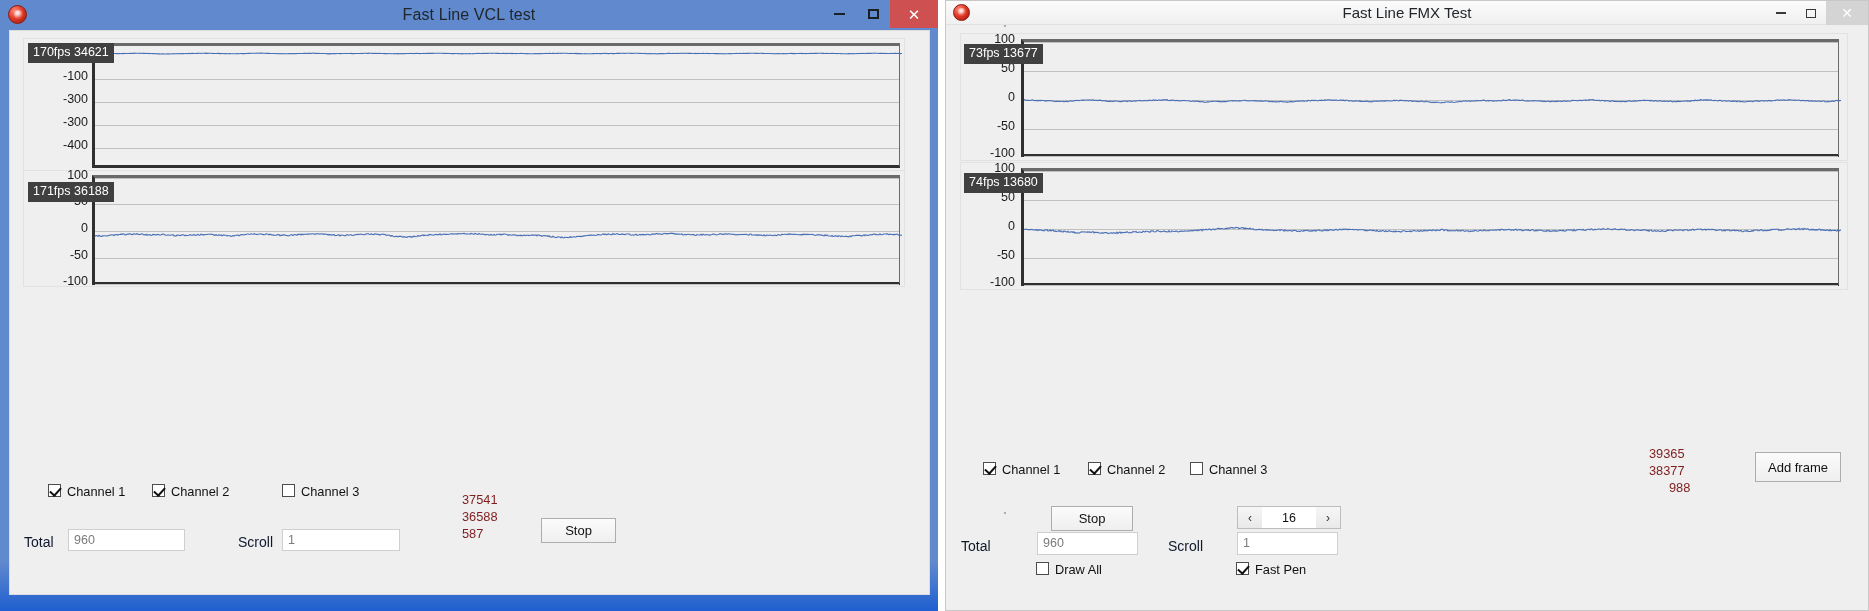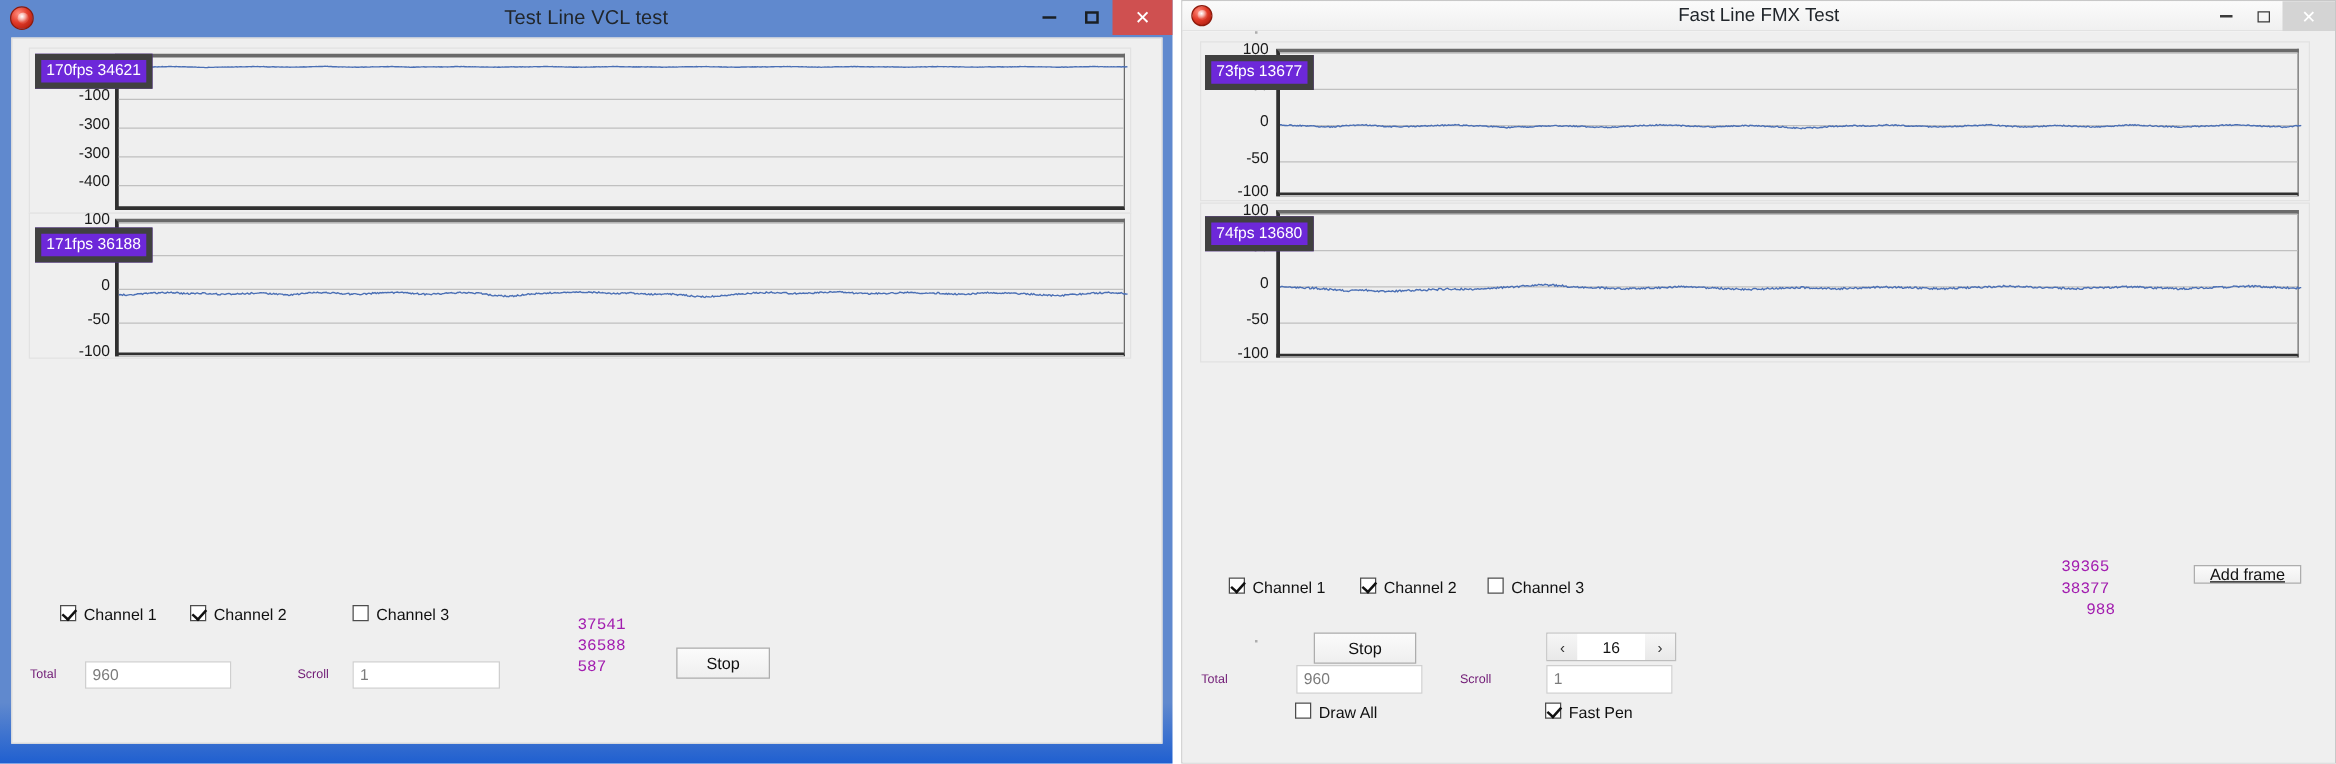--- a/index.html
+++ b/index.html
@@ -65,52 +65,52 @@
   }
   .gridline { position:absolute; left:0; right:0; height:1px; background:#c0c0c0; }
   .axis-labels { position:absolute; }
   .ytick {
     position:absolute; right:0; transform: translateY(-50%);
     font-size: 12.5px; color:#1a1a1a; text-align:right; white-space:nowrap;
   }
 
   .fps-badge {
     position:absolute; z-index:5;
-    background:#6d28d9; color:#ffffff;
-    border:5px solid #404040;
+    background:#404040; color:#ffffff;
+    border:1px solid #404040;
     font-size: 12.5px; line-height:15px;
     padding: 1px 4px 2px 4px;
     white-space:nowrap;
   }
 
   svg.trace { position:absolute; left:0; top:0; display:block; }
 
   
-  .ctl-label { position:absolute; font-size:10px; color:#701a75; white-space:nowrap; }
+  .ctl-label { position:absolute; font-size:14px; color:#0f172a; white-space:nowrap; }
   .chk-wrap { position:absolute; display:flex; align-items:flex-start; gap:6px; }
   .chk {
     width:13px; height:13px; background:#fff; border:1px solid #4c4c4c;
     display:inline-block; position:relative; flex:0 0 auto;
   }
   .chk.on::after{
     content:""; position:absolute; left:3px; top:0px; width:5px; height:9px;
     border:solid #111; border-width:0 2px 2px 0; transform:rotate(42deg);
   }
   .chk-label { font-size:12.8px; color:#111; white-space:nowrap; }
 
   .textbox {
     position:absolute; background:#ffffff; border:1px solid #cfcfcf;
     font-size:12.5px; color:#7b7b7b; padding: 3px 5px; line-height:15px;
   }
   .btn {
     position:absolute; background: linear-gradient(180deg,#fbfbfb,#efefef);
     border:1px solid #adadad; font-size:13px; color:#111;
     display:flex; align-items:center; justify-content:center;
   }
-  .statnum { position:absolute; font-size:12.8px; color:#a21caf; white-space:nowrap;font-family:Liberation Mono, monospace; }
+  .statnum { position:absolute; font-size:12.8px; color:#7f1d1d; white-space:nowrap; }
 
   
   .win-fmx {
     position:absolute; left: 945px; top: 0; width: 924px; height: 611px;
     background:#ffffff; border:1px solid #c8c8c8;
   }
   .fmx-titlebar {
     position:relative; height:24px; width:100%;
     background: linear-gradient(180deg,#fbfbfb,#f0f0f0);
     border-bottom:1px solid #e2e2e2;
@@ -147,21 +147,21 @@
 </style>
 </head>
 <body>
 
 <div id="root">
 
   <div class="win-vcl">
 
     <div class="vcl-titlebar">
       <div class="vcl-appicon"></div>
-      <div class="vcl-title">Test Line VCL test</div>
+      <div class="vcl-title">Fast Line VCL test</div>
       <div class="vcl-winbtns">
         <div class="vcl-btn">
             <span class="glyph-min"></span>
           </div>
         <div class="vcl-btn">
             <span class="glyph-max"></span>
           </div>
         <div class="vcl-btn close">
             <span class="glyph-close">✕</span>
           </div>
@@ -312,21 +312,21 @@
       </div>
       <div class="chk-wrap" style="left:244px; top:437px;">
         <span class="chk"></span>
         <span class="chk-label">Channel 3</span>
       </div>
 
       <div class="statnum" style="left:703px; top:421px;">39365</div>
       <div class="statnum" style="left:703px; top:438px;">38377</div>
       <div class="statnum" style="left:703px; top:455px;margin-left:20px;">988</div>
 
-      <div class="btn" style="left:809px; top:427px; width:86px; height:15px;text-decoration:underline;">
+      <div class="btn" style="left:809px; top:427px; width:86px; height:30px;">
         <span>Add frame</span>
       </div>
 
       <div class="btn" style="top:487px; left:58px; width:0; height:0;" hidden=""></div>
 
       <div class="btn" style="left:58px; top:0; width:0; height:0;" hidden=""></div>
 
       <div class="btn" style="left:105px; top:481px; width:82px; height:25px;">
         <span>Stop</span>
       </div>

